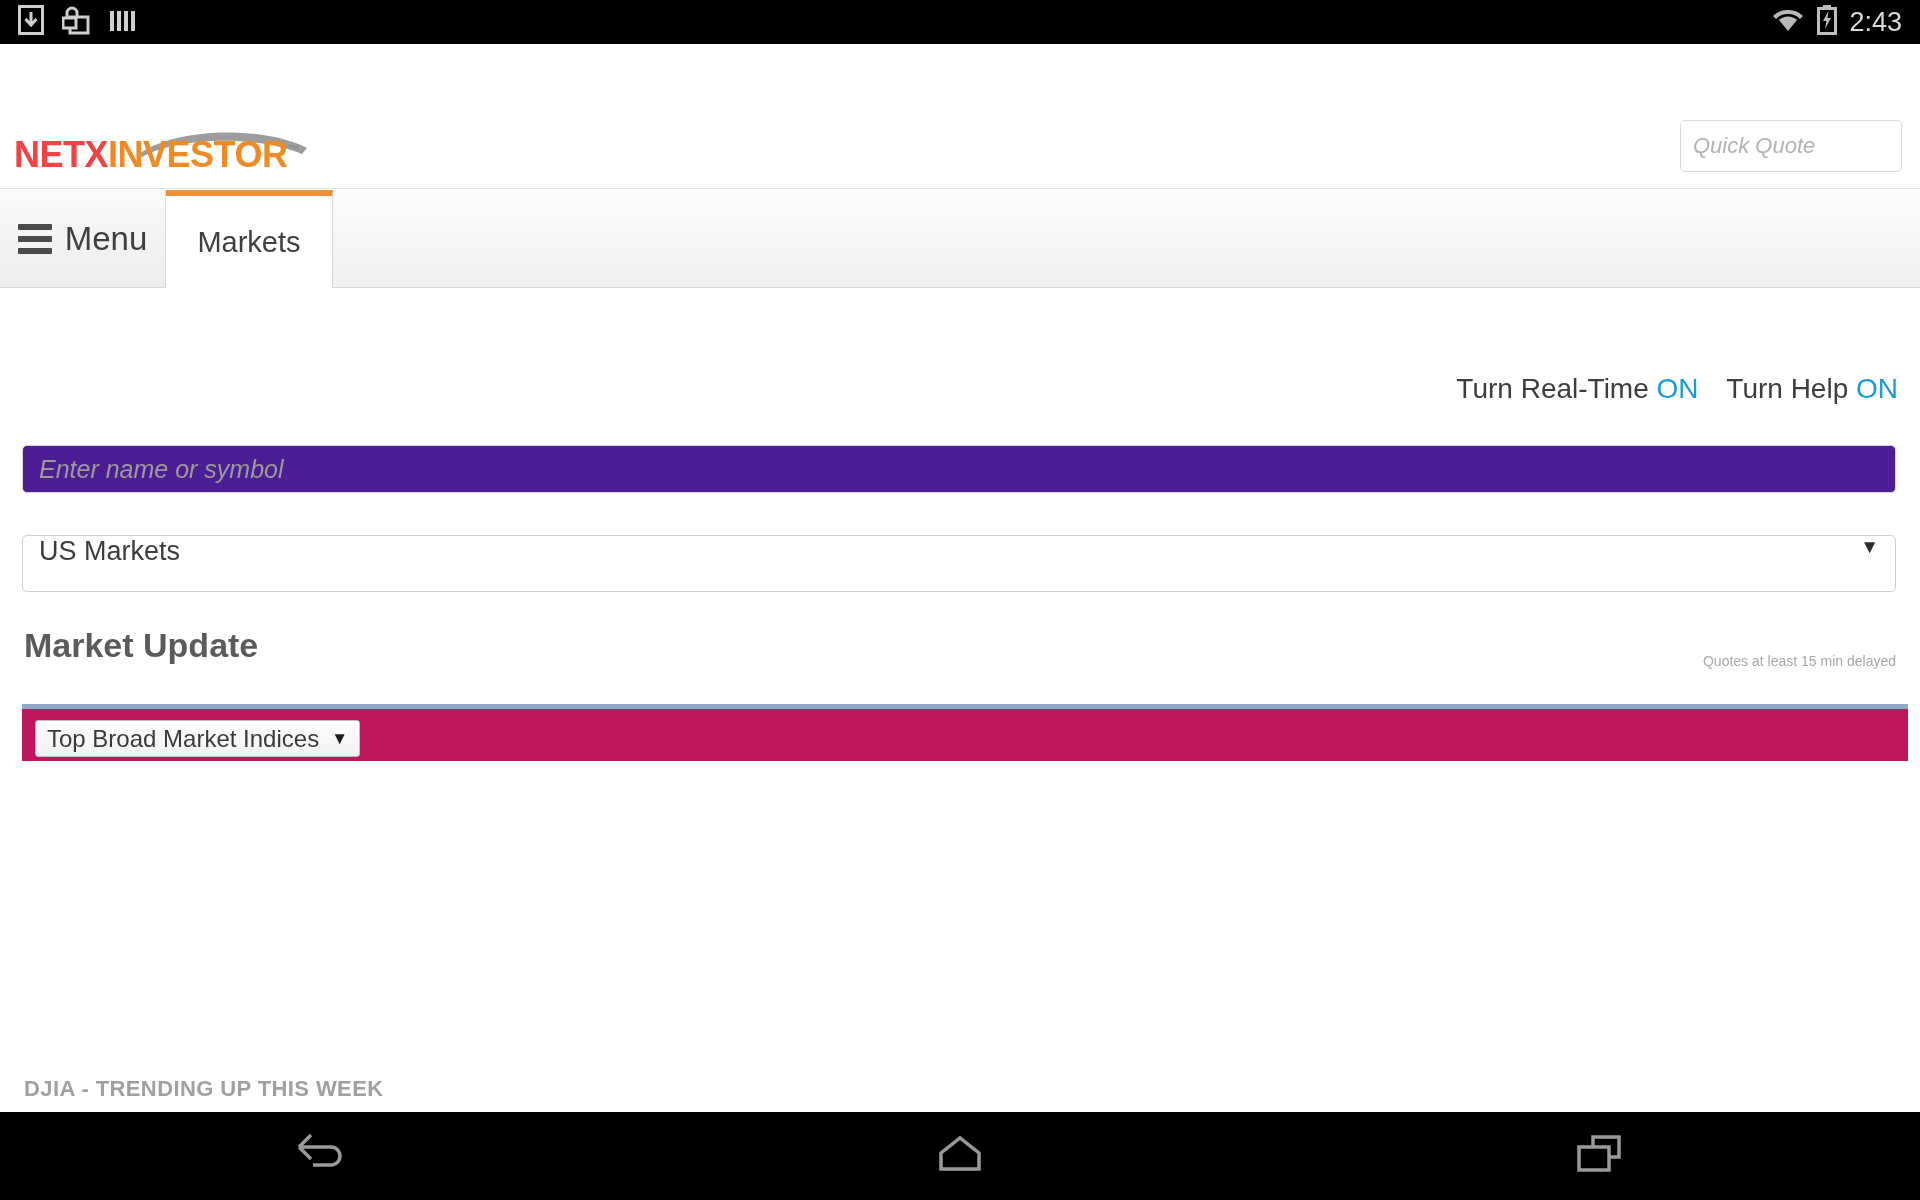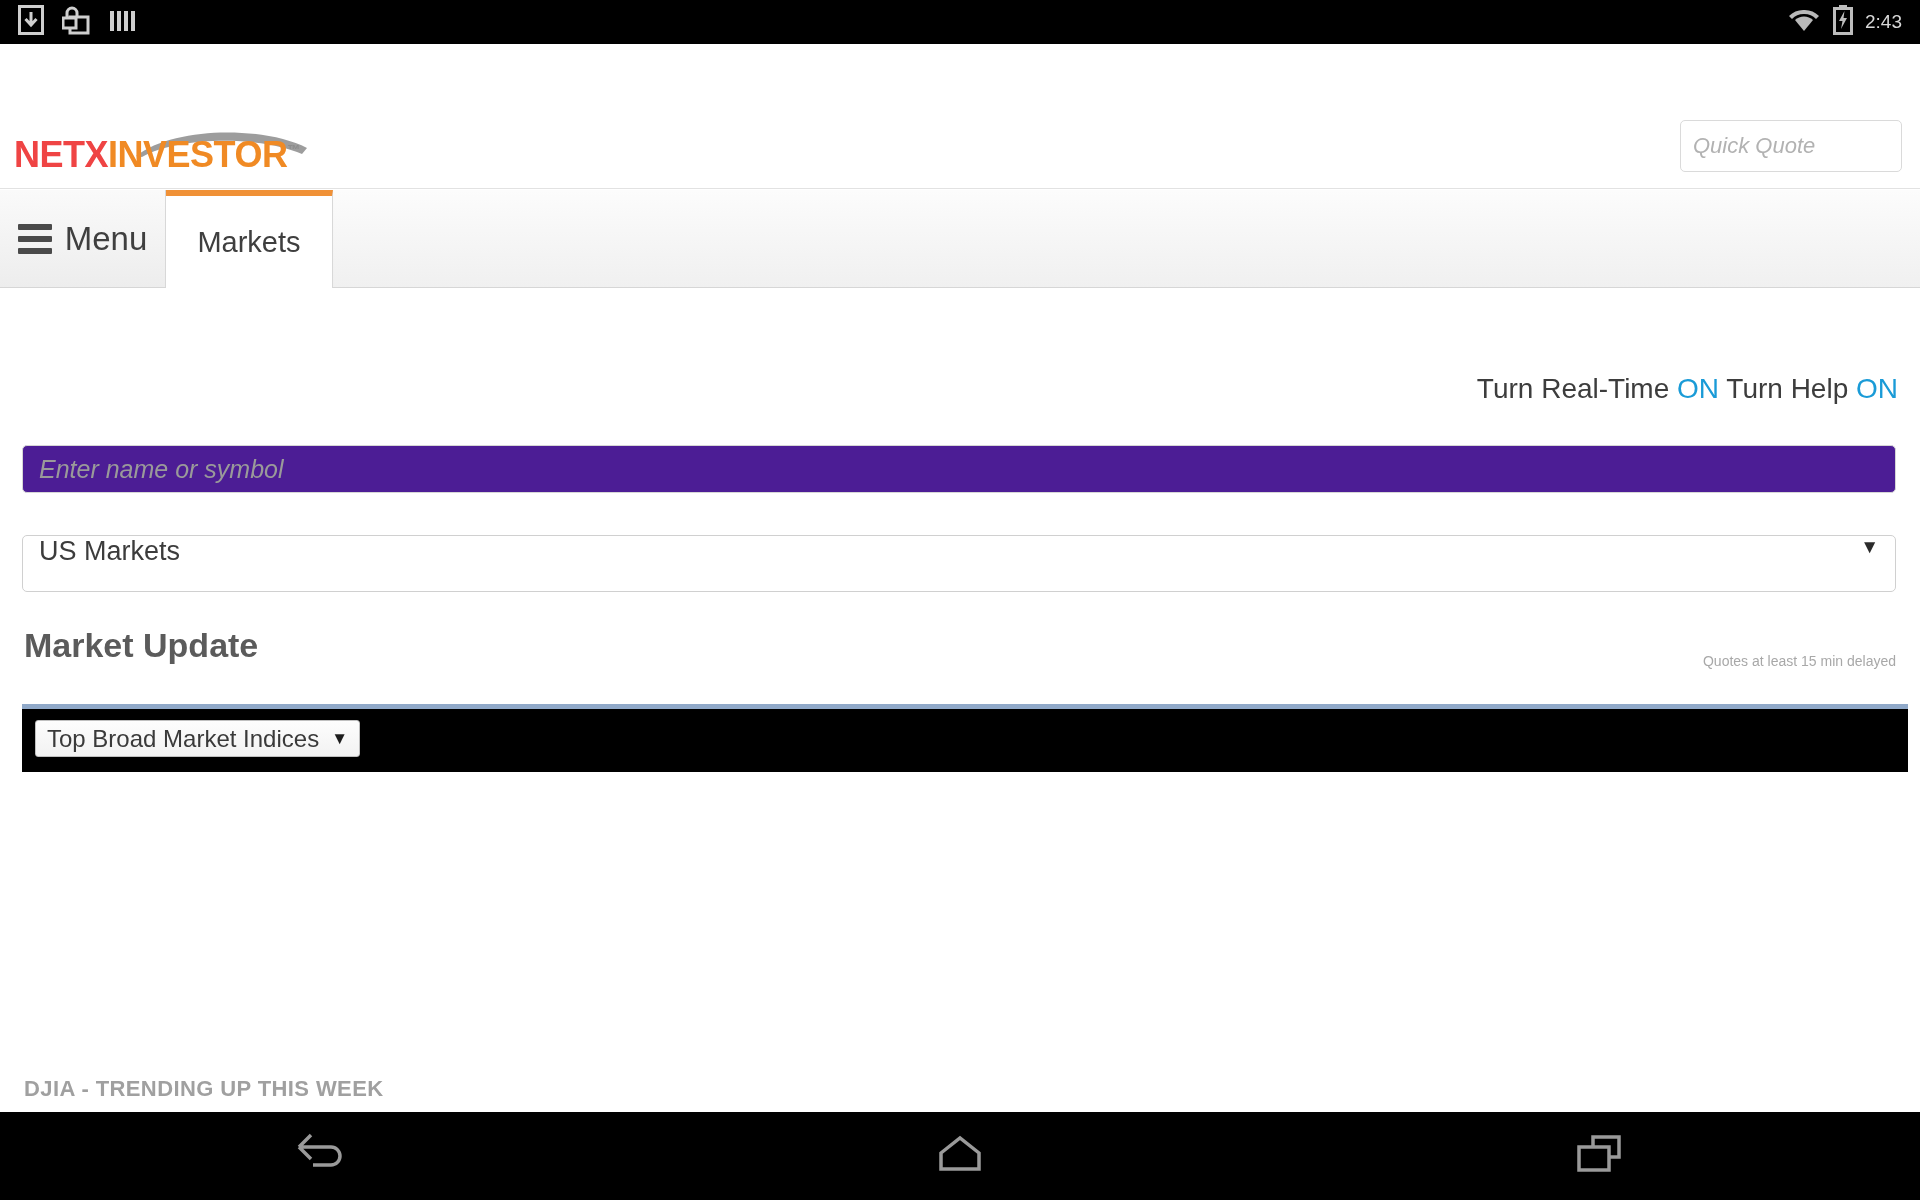--- a/index.html
+++ b/index.html
@@ -16,21 +16,21 @@
     width: 1920px; height: 44px;
     background: #000000;
     display: flex; align-items: center;
   }
   .sb-left { display: flex; align-items: center; gap: 18px; padding-left: 18px; }
   .sb-right {
     margin-left: auto; display: flex; align-items: center; gap: 12px;
     padding-right: 18px;
   }
   .sb-clock {
-    color: #d8d8d8; font-size: 19px; letter-spacing: 0px;
+    color: #d8d8d8; font-size: 27px; letter-spacing: 0px;
     font-family: "Liberation Sans", sans-serif;
   }
 
   
   .brand-header {
     position: absolute; left: 0; top: 44px;
     width: 1920px; height: 145px;
     background: #ffffff;
     border-bottom: 1px solid #e2e2e2;
   }
@@ -97,21 +97,21 @@
   }
 
   
   .content { position: absolute; left: 0; top: 288px; width: 1920px; height: 824px; background: #fff; }
 
   .toggles {
     position: absolute; right: 22px; top: 85px;
     font-size: 28px; color: #3d3d3d; white-space: nowrap;
   }
   .toggles .on { color: #1a9bd7; }
-  .toggles .grp { cursor: pointer; }
+  .toggles .grp { cursor: pointer; margin-left: 20px; }
 
   .symbol-input {
     position: absolute; left: 22px; top: 157px;
     width: 1874px; height: 48px;
     border: 1px solid #d6d6d6; border-radius: 5px;
     background: #4c1d95;
     font-size: 25px; font-style: italic; color: #9a9a9a;
     padding: 0 16px;
     outline: none;
     font-family: "Liberation Sans", sans-serif;
@@ -133,22 +133,22 @@
     position: absolute; left: 24px; top: 338px;
     font-size: 34px; font-weight: bold; color: #5b5b5b;
   }
   .delay-note {
     position: absolute; right: 24px; top: 365px;
     font-size: 14px; color: #a8a8a8;
   }
 
   .panel-header {
     position: absolute; left: 22px; top: 416px;
-    width: 1886px; height: 68px;
-    background: #000000;
+    width: 1886px; height: 57px;
+    background: #be185d;
     border-top: 5px solid #90a9c9;
   }
   .panel-dd {
     position: absolute; left: 13px; top: 11px;
     height: 37px;
     background: linear-gradient(to bottom, #fdfdfd 0%, #f2f2f2 100%);
     border: 1px solid #bfbfbf; border-radius: 3px;
     display: flex; align-items: center; gap: 12px;
     padding: 0 11px; cursor: pointer;
   }

